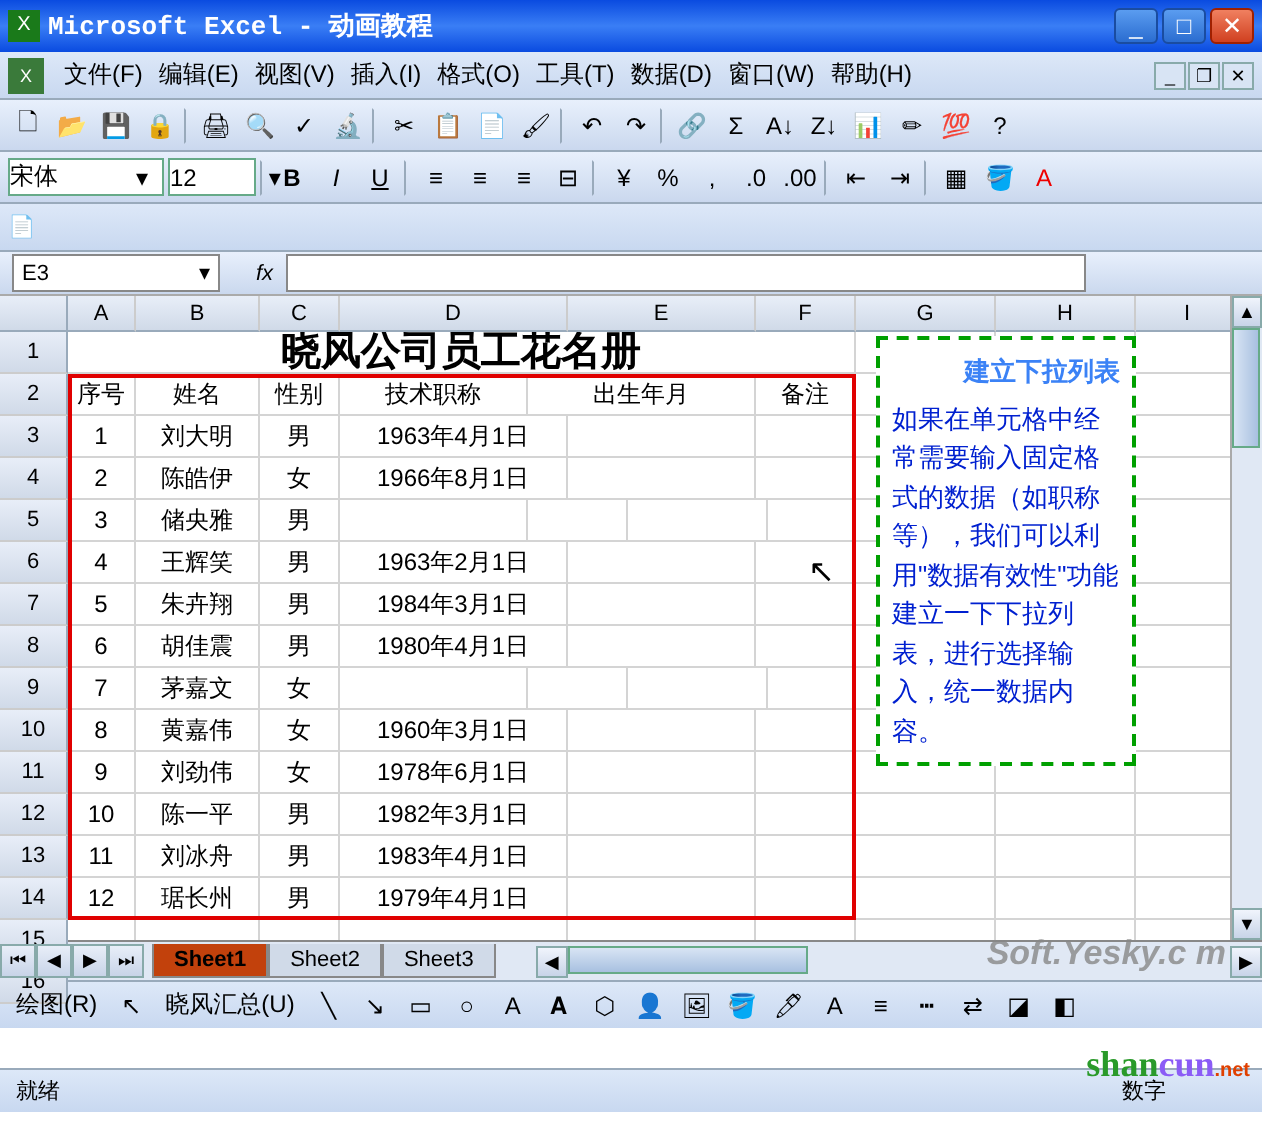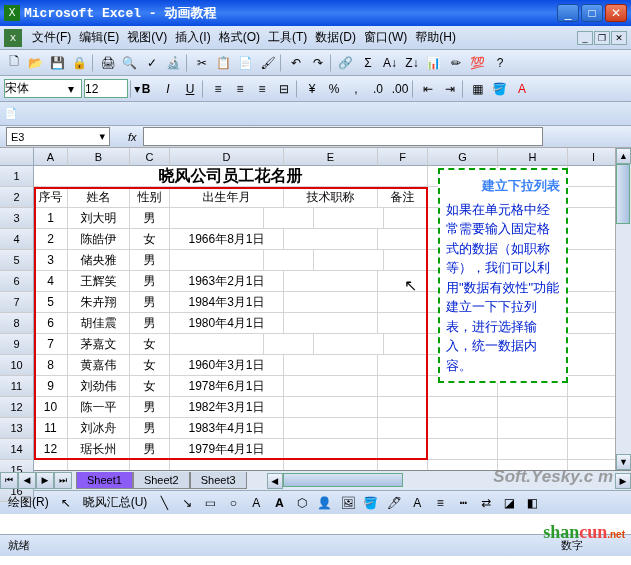--- a/index.html
+++ b/index.html
@@ -34,46 +34,46 @@
 .rowhead-col { width:34px; }
 .corner { height:18px; background:linear-gradient(#e8eef8,#d0dae8); border-right:1px solid #9ab; border-bottom:1px solid #9ab; }
 .rowhead { height:21px; background:linear-gradient(#e8eef8,#d0dae8); border-right:1px solid #9ab; border-bottom:1px solid #ccc; text-align:center; line-height:21px; font-size:11px; cursor:pointer; }
 .cells-wrap { flex:1; overflow:auto; position:relative; }
 .colheads { display:flex; height:18px; }
 .colhead { background:linear-gradient(#e8eef8,#d0dae8); border-right:1px solid #ccc; border-bottom:1px solid #9ab; text-align:center; line-height:18px; font-size:11px; cursor:pointer; }
 .cells { position:relative; }
 .cellrow { display:flex; height:21px; }
 .cell { border-right:1px solid #d4d4d4; border-bottom:1px solid #d4d4d4; padding:0 2px; line-height:20px; font-size:12px; overflow:hidden; white-space:nowrap; cursor:cell; background:#fff; }
 .cell.c { text-align:center; }
-.title-cell { font-size:16px; font-weight:bold; font-family:'KaiTi','STKaiti',serif; text-align:center; }
+.title-cell { font-size:20px; font-weight:bold; font-family:'KaiTi','STKaiti',serif; text-align:center; }
 .redborder { position:absolute; border:2px solid #e00000; pointer-events:none; }
 .infobox { position:absolute; border:2px dashed #00a000; padding:6px 6px; background:#fff; font-size:13px; color:#0020d0; line-height:1.5; }
 .infobox .ibtitle { color:#3b82f6; text-align:right; font-weight:bold; margin-bottom:4px; }
 .scroll-v { position:absolute; right:0; top:148px; width:16px; height:322px; background:#e0e8f4; border-left:1px solid #aaa; }
 .scroll-v .arrow { height:16px; background:linear-gradient(#f0f4fc,#c8d4e8); border:1px solid #8aa; text-align:center; font-size:9px; line-height:14px; cursor:pointer; }
 .scroll-v .thumb { position:absolute; top:16px; width:14px; height:60px; background:linear-gradient(90deg,#d8e4f4,#a8c0e0); border:1px solid #6a8; cursor:pointer; }
 .sheettab-row { height:20px; background:#e0e8f4; display:flex; align-items:center; border-top:1px solid #888; }
 .sheetnav { display:flex; }
 .sheetnav .navbtn { width:18px; height:17px; background:linear-gradient(#e8eef8,#c8d4e8); border:1px solid #8aa; text-align:center; font-size:9px; line-height:15px; cursor:pointer; }
 .sheettabs { display:flex; margin-left:4px; }
 .sheettab { padding:2px 10px; background:#fff; border:1px solid #888; border-top:none; font-size:11px; cursor:pointer; }
-.sheettab.active { background:#8b5cf6; font-weight:normal; }
+.sheettab.active { background:#c2410c; font-weight:bold; }
 .sheettab.inactive { background:#d0dae8; }
 .hscroll { flex:1; height:16px; background:#e0e8f4; margin-left:20px; display:flex; }
 .hscroll .arrow { width:16px; background:linear-gradient(#f0f4fc,#c8d4e8); border:1px solid #8aa; text-align:center; font-size:9px; line-height:14px; cursor:pointer; }
 .hscroll .track { flex:1; position:relative; }
 .hscroll .thumb { position:absolute; left:0; width:120px; height:14px; background:linear-gradient(#d8e4f4,#a8c0e0); border:1px solid #6a8; cursor:pointer; }
 .drawbar { height:24px; background:linear-gradient(#dde8f8,#c8d8f0); display:flex; align-items:center; padding:0 4px; gap:3px; border-top:1px solid #9ab; font-size:12px; }
 .drawbar .lbl { padding:0 4px; }
 .statusbar { height:22px; background:linear-gradient(#dde8f8,#c8d8f0); display:flex; align-items:center; padding:0 8px; font-size:11px; border-top:1px solid #9ab;margin-top:20px; }
 .statusbar .sr { margin-left:auto; margin-right:40px; }
 .watermark { position:absolute; right:18px; bottom:78px; font-family:Arial; font-size:17px; font-weight:bold; font-style:italic; color:#888; opacity:0.8; pointer-events:none; }
 .SunWM { position:absolute; right:6px; bottom:22px; font-size:18px; font-weight:bold; }
 .SunWM .g { color:#2a9a2a; font-family:'KaiTi',serif; }
-.SunWM .o { color:#ef4444; font-family:'KaiTi',serif; }
+.SunWM .o { color:#8b5cf6; font-family:'KaiTi',serif; }
 .SunWM .net { color:#e04000; font-size:10px; }
 .cursor-ptr { position:absolute; font-size:16px; color:#000; pointer-events:none; }
 .colA{width:34px}.colB{width:62px}.colC{width:40px}.colD{width:114px}.colE{width:94px}.colF{width:50px}.colG{width:70px}.colH{width:70px}.colI{width:52px}
 </style>
 </head>
 <body>
 
 <div class="titlebar">
   <span class="appicon">X</span>
   <span class="title">Microsoft Excel - 动画教程</span>
@@ -218,31 +218,32 @@
           <div class="cell title-cell" style="width: 394px;">晓风公司员工花名册</div>
           <div class="cell colG"></div>
           <div class="cell colH"></div>
           <div class="cell colI"></div>
         </div>
 
     <div class="cellrow">
           <div class="cell colA c">序号</div>
           <div class="cell colB c">姓名</div>
           <div class="cell colC c">性别</div>
+          <div class="cell colE c">技术职称</div>
           <div class="cell colD c">出生年月</div>
-          <div class="cell colE c">技术职称</div>
           <div class="cell colF c">备注</div>
           <div class="cell colG c"></div>
           <div class="cell colH c"></div>
           <div class="cell colI c"></div>
         </div>
         <div class="cellrow">
           <div class="cell colA c">1</div>
           <div class="cell colB c">刘大明</div>
           <div class="cell colC c">男</div>
+          <div class="cell colD c">1963年4月1日</div>
           <div class="cell colE c"></div>
           <div class="cell colF c"></div>
           <div class="cell colG c"></div>
           <div class="cell colH c"></div>
           <div class="cell colI c"></div>
         </div>
         <div class="cellrow">
           <div class="cell colA c">2</div>
           <div class="cell colB c">陈皓伊</div>
           <div class="cell colC c">女</div>

